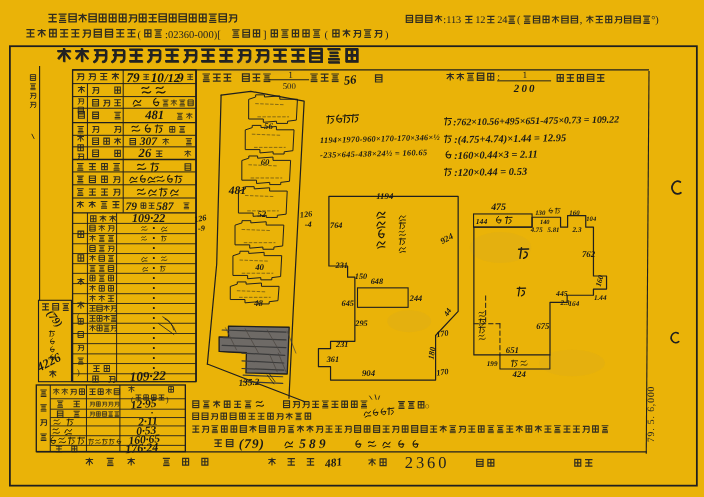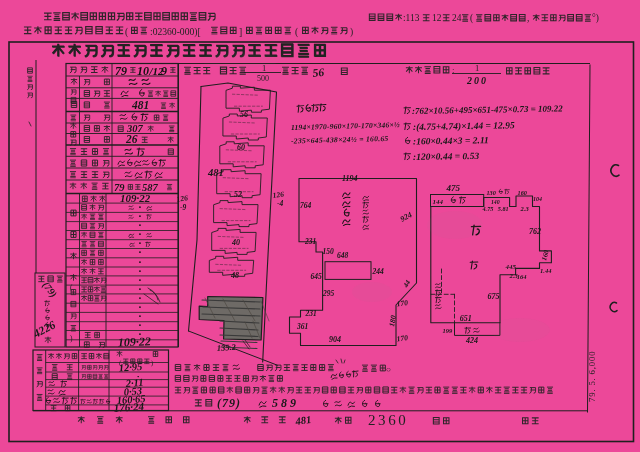--- a/index.html
+++ b/index.html
@@ -1,14 +1,14 @@
 <!DOCTYPE html>
 <html><head><meta charset="utf-8"><style>
 html,body{margin:0;padding:0;background:#ffffff;}
-#page{position:relative;width:640px;height:452px;background:#ec4899;overflow:hidden;}
+#page{position:relative;width:640px;height:452px;background:#eab308;overflow:hidden;}
 text{font-family:"Liberation Serif",serif;fill:#1c1c1c;}
 text.pr{fill:#222;}
 text.hw{font-style:italic;font-weight:bold;fill:#181818;}
 text.hwb{font-style:italic;font-weight:bold;fill:#111;}
 </style></head><body>
 <div id="page">
 <svg width="640" height="452" viewBox="0 0 640 452">
 <defs>
 <symbol id="g0" viewBox="0 0 10 10">
           <path d="M1.6,1.2 H8.4 V8.8 H1.6 Z M1.6,3.8 H8.4 M1.6,6.4 H8.4" stroke="#222" stroke-width="1.25" fill="none"></path>

